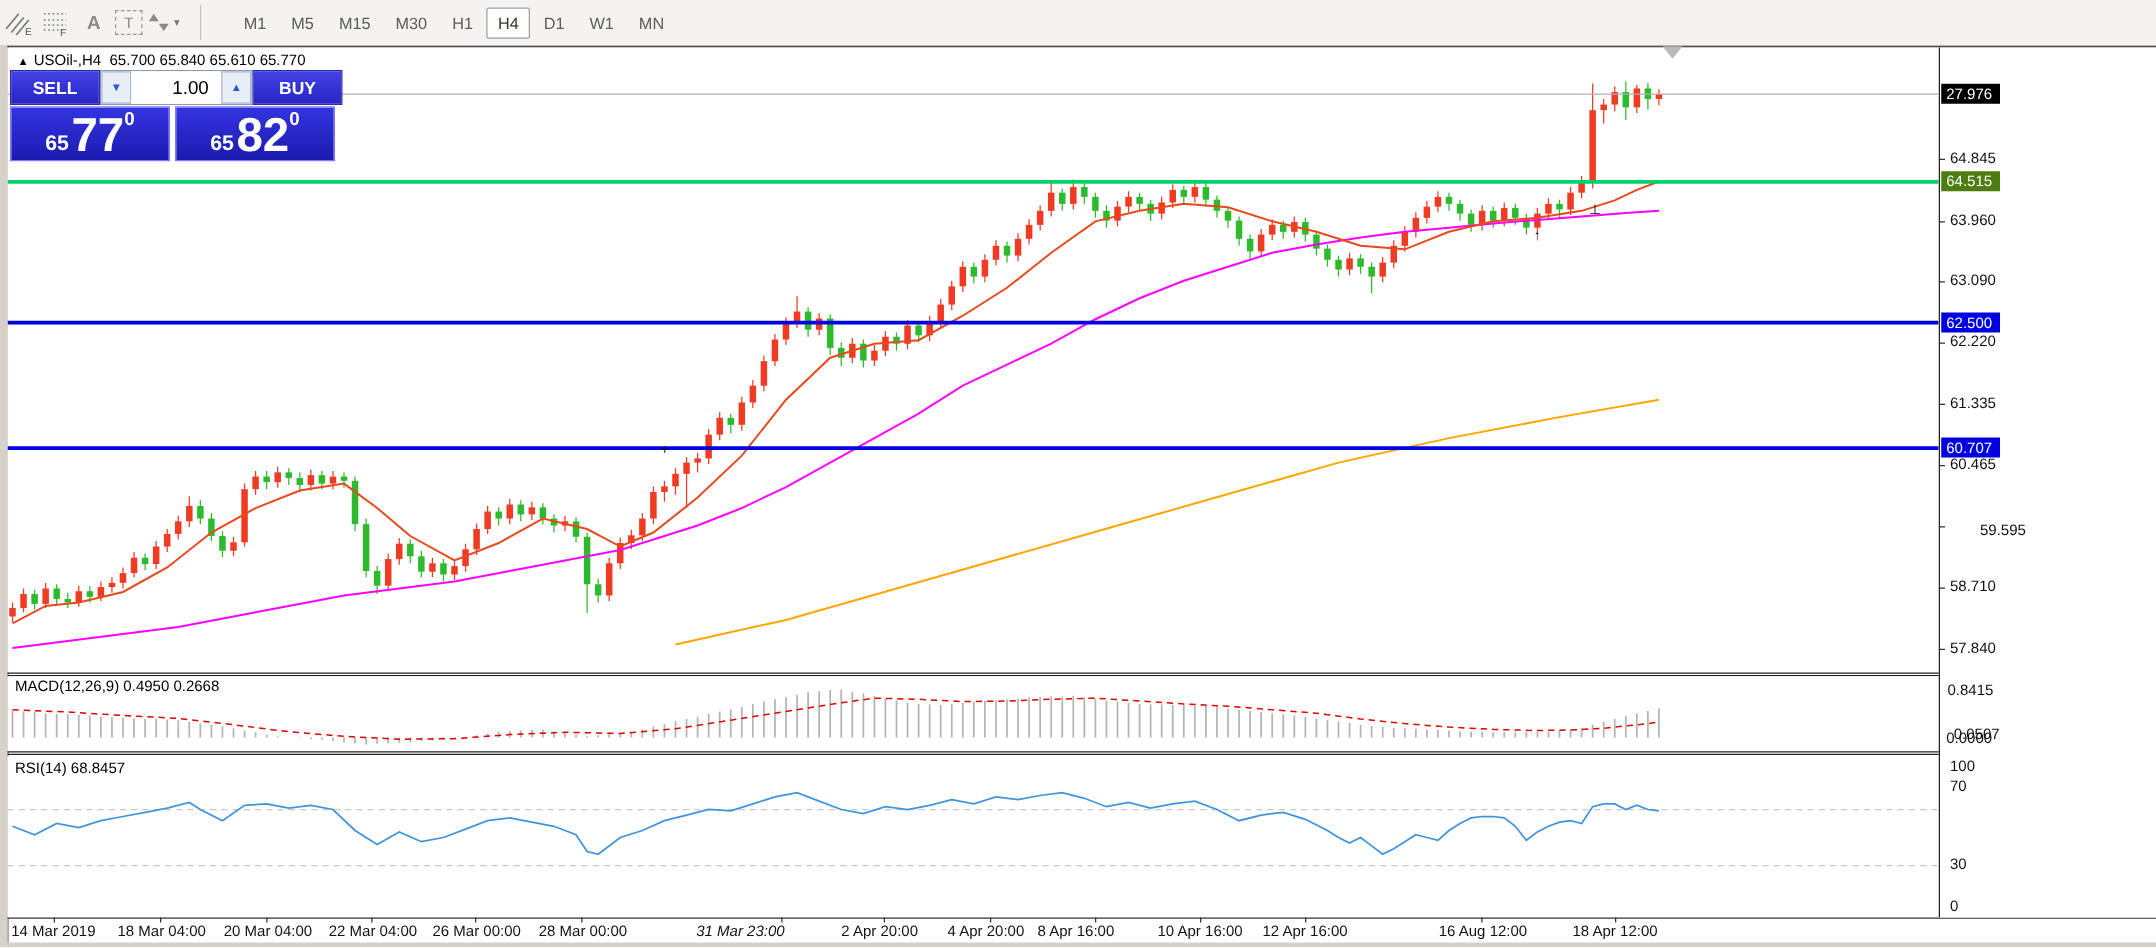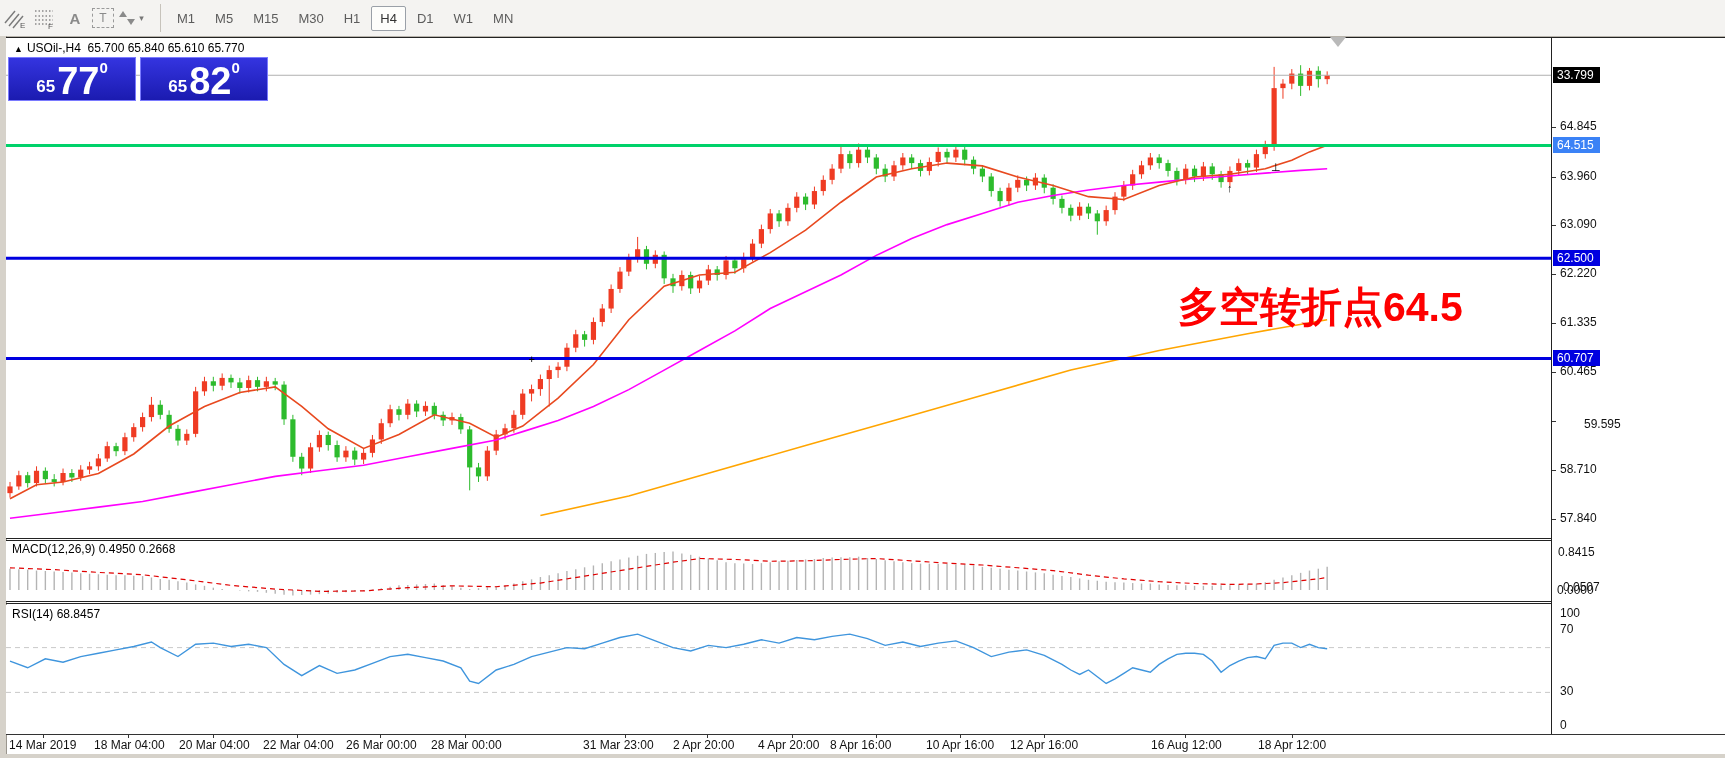--- a/index.html
+++ b/index.html
@@ -3,21 +3,21 @@
 <meta charset="utf-8">
 <style>
   html,body{margin:0;padding:0;background:#fff;font-family:"Liberation Sans",sans-serif;}
   #app{position:relative;width:1725px;height:758px;background:#fff;overflow:hidden;}
 
   
   #toolbar{position:absolute;left:0;top:0;width:1725px;height:36px;background:#f4f3f1;
     border-bottom:1px solid #b8b4ac;display:flex;align-items:center;}
   .tbtn{height:26px;min-width:26px;margin:0 2px;display:flex;align-items:center;justify-content:center;
     color:#6e6e6e;font-size:13px;cursor:default;}
-  .tf-group{display:flex;align-items:center;margin-left:14px;border-left:1px solid #c7c3bb;padding-left:6px;height:28px;}
+  .tf-group{display:flex;align-items:center;margin-left:14px;border-left:1px solid #c7c3bb;padding-left:24px;height:28px;}
   .tfbtn{padding:4px 8px;margin:0 1px;font-size:13px;color:#5c5c5c;border:1px solid transparent;border-radius:2px;}
   .tfbtn.selected{background:#fdfdfb;border:1px solid #9aa0a8;color:#333;}
   .caret{font-size:9px;color:#777;margin-left:3px;}
 
   
   #win-left{position:absolute;left:0;top:36px;width:6px;height:722px;background:#d6d2ca;border-right:1px solid #9a968e;}
   #win-bottom{position:absolute;left:0;top:754px;width:1725px;height:4px;background:#d6d2ca;}
   .hline{position:absolute;left:6px;width:1719px;height:1px;background:#222;}
 
   
@@ -593,43 +593,51 @@
       <div class="axis-tick" style="top: 285.363px;"></div>
       <div class="axis-label" style="top: 277.363px; left: 8px;">61.335</div>
       <div class="axis-tick" style="top: 334.035px;"></div>
       <div class="axis-label" style="top: 326.035px; left: 8px;">60.465</div>
       <div class="axis-tick" style="top: 382.706px;"></div>
       <div class="axis-label" style="top: 379px; left: 8px; margin-left: 24px;">59.595</div>
       <div class="axis-tick" style="top: 432.216px;"></div>
       <div class="axis-label" style="top: 424.216px; left: 8px;">58.710</div>
       <div class="axis-tick" style="top: 480.888px;"></div>
       <div class="axis-label" style="top: 472.888px; left: 8px;">57.840</div>
-      <div class="axis-badge" style="top: 29.2518px; background: rgb(0, 0, 0); left: 1px;">33.799</div>
-      <div class="axis-badge" style="top: 99.4615px; background: #3b82f6; left: 1px;">64.515</div>
+      <div class="axis-badge" style="top: 29.2518px; background: rgb(0, 0, 0); left: 1px;">27.976</div>
+      <div class="axis-badge" style="top: 99.4615px; background: #4d7c0f; left: 1px;">64.515</div>
       <div class="axis-badge" style="top: 212.189px; background: rgb(0, 0, 224); left: 1px;">62.500</div>
       <div class="axis-badge" style="top: 312.496px; background: rgb(0, 0, 224); left: 1px;">60.707</div>
       <div class="axis-label" style="top: 507px; left: 6px;">0.8415</div>
       <div class="axis-label" style="top: 542px; left: 11px;">0.0507</div>
       <div class="axis-label" style="top: 545px; left: 5px;">0.0000</div>
       <div class="axis-label" style="top: 568px; left: 8px;">100</div>
       <div class="axis-label" style="top: 584px; left: 8px;">70</div>
       <div class="axis-label" style="top: 646.4px; left: 8px;">30</div>
       <div class="axis-label" style="top: 680px; left: 8px;">0</div>
     </div>
   <div id="time-axis"></div>
 
   <div id="chart-title">
     <span class="tri">▲</span><span>USOil-,H4</span>&nbsp;&nbsp;<span>65.700 65.840 65.610 65.770</span>
   </div>
   <div id="macd-label" class="ind-label">MACD(12,26,9) 0.4950 0.2668</div>
   <div id="rsi-label" class="ind-label">RSI(14) 68.8457</div>
   <div id="shift-triangle"></div>
-  <div id="annotation">多空转折点64.5</div>
 
   <div id="trade">
+    <div id="trade-row1">
+      <div class="trade-btn">SELL</div>
+      <div id="vol-box">
+        <div class="spin">▼</div>
+        <input id="vol-input" value="1.00" style="">
+        <div class="spin">▲</div>
+      </div>
+      <div class="trade-btn">BUY</div>
+    </div>
     <div id="trade-row2">
       <div class="big-price">
         <span class="p-small">65</span>
         <span class="p-big">77</span>
         <span class="p-sup">0</span>
       </div>
       <div class="big-price">
         <span class="p-small">65</span>
         <span class="p-big">82</span>
         <span class="p-sup">0</span>
@@ -643,21 +651,21 @@
     <div class="time-label" style="left: 94px;">18 Mar 04:00</div>
     <div class="time-tick" style="left: 128px;"></div>
     <div class="time-label" style="left: 179px;">20 Mar 04:00</div>
     <div class="time-tick" style="left: 213px;"></div>
     <div class="time-label" style="left: 263px; text-align: right;">22 Mar 04:00</div>
     <div class="time-tick" style="left: 297px;"></div>
     <div class="time-label" style="left: 346px;">26 Mar 00:00</div>
     <div class="time-tick" style="left: 380px;"></div>
     <div class="time-label" style="left: 431px;">28 Mar 00:00</div>
     <div class="time-tick" style="left: 465px;"></div>
-    <div class="time-label" style="left: 583px;">31 Mar 23:00</div>
+    <div class="time-label" style="left: 557px; font-style: italic;">31 Mar 23:00</div>
     <div class="time-tick" style="left: 625px;"></div>
     <div class="time-label" style="left: 673px;">2 Apr 20:00</div>
     <div class="time-tick" style="left: 707px;"></div>
     <div class="time-label" style="left: 758px;">4 Apr 20:00</div>
     <div class="time-tick" style="left: 792px;"></div>
     <div class="time-label" style="left: 830px;">8 Apr 16:00</div>
     <div class="time-tick" style="left: 876px;"></div>
     <div class="time-label" style="left: 926px;">10 Apr 16:00</div>
     <div class="time-tick" style="left: 960px;"></div>
     <div class="time-label" style="left: 1010px;">12 Apr 16:00</div>

